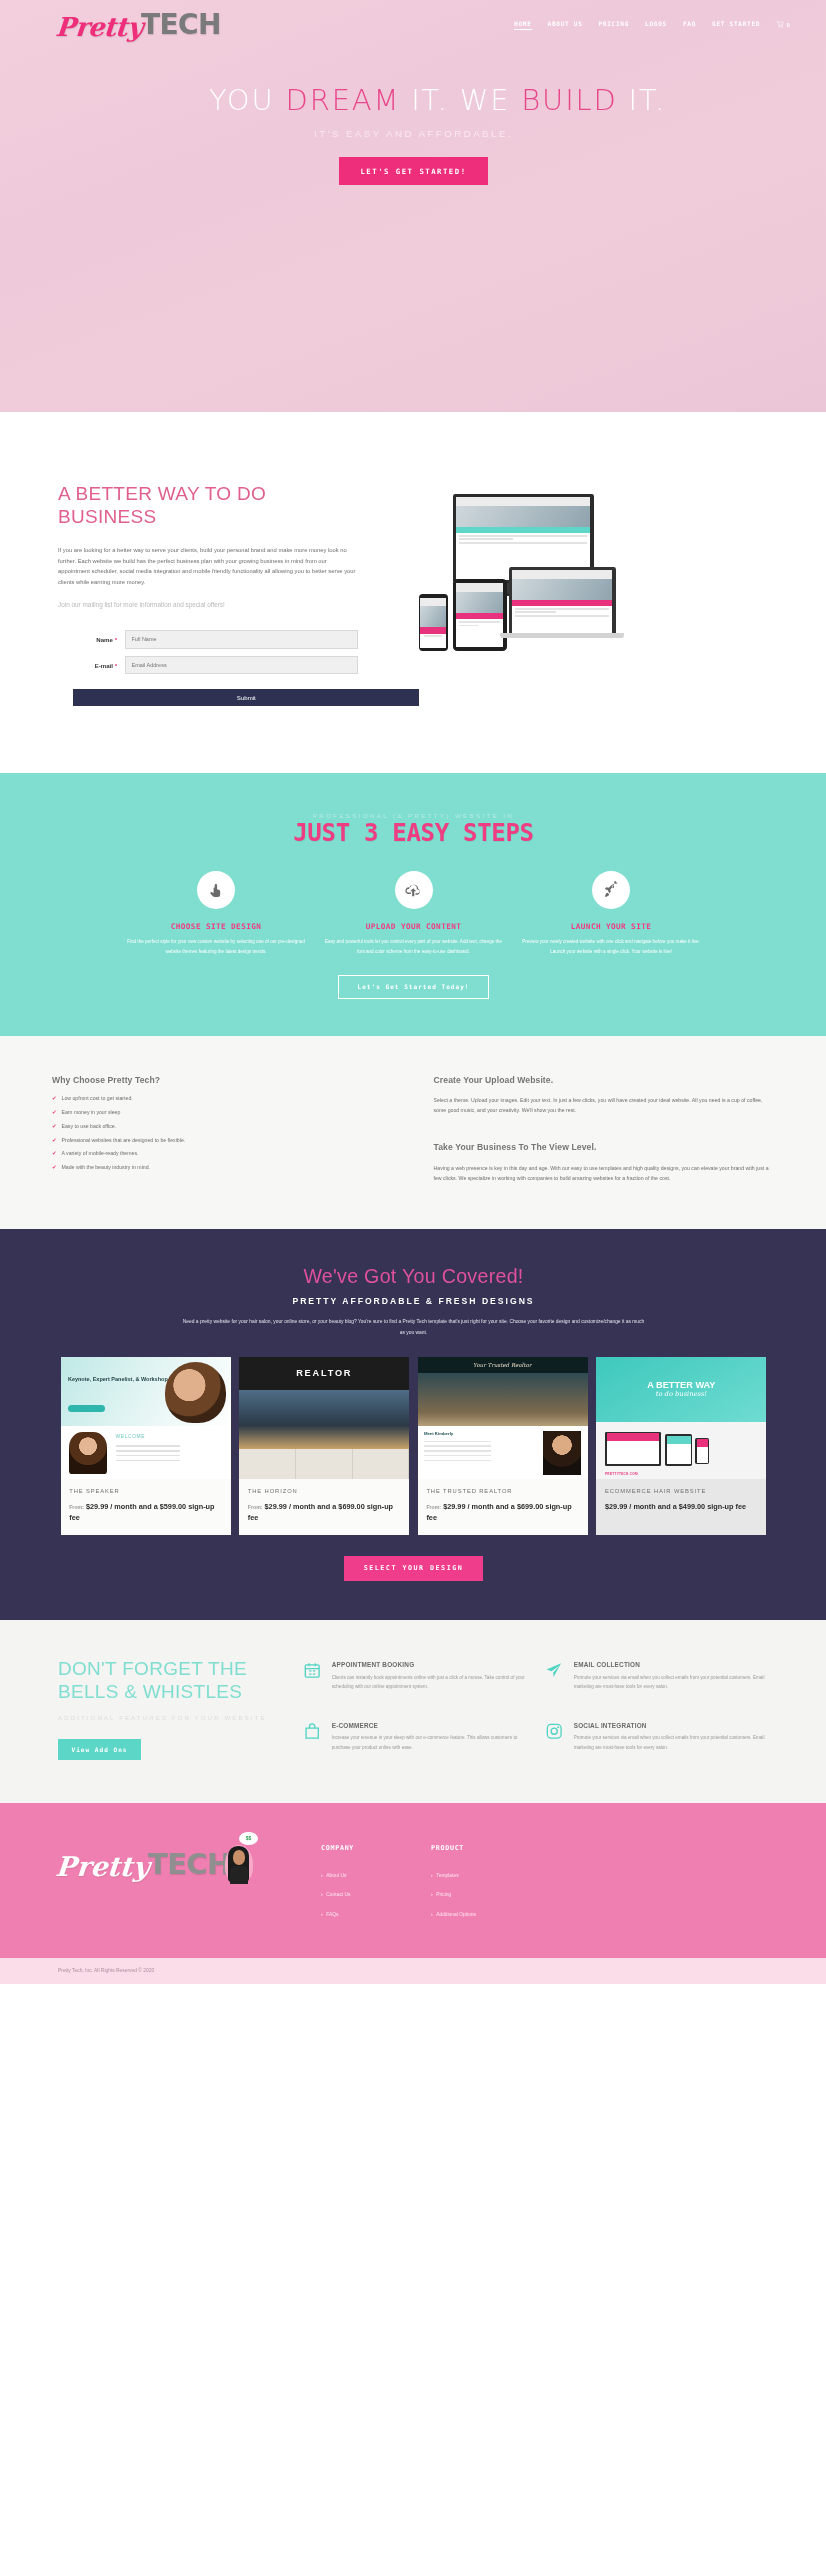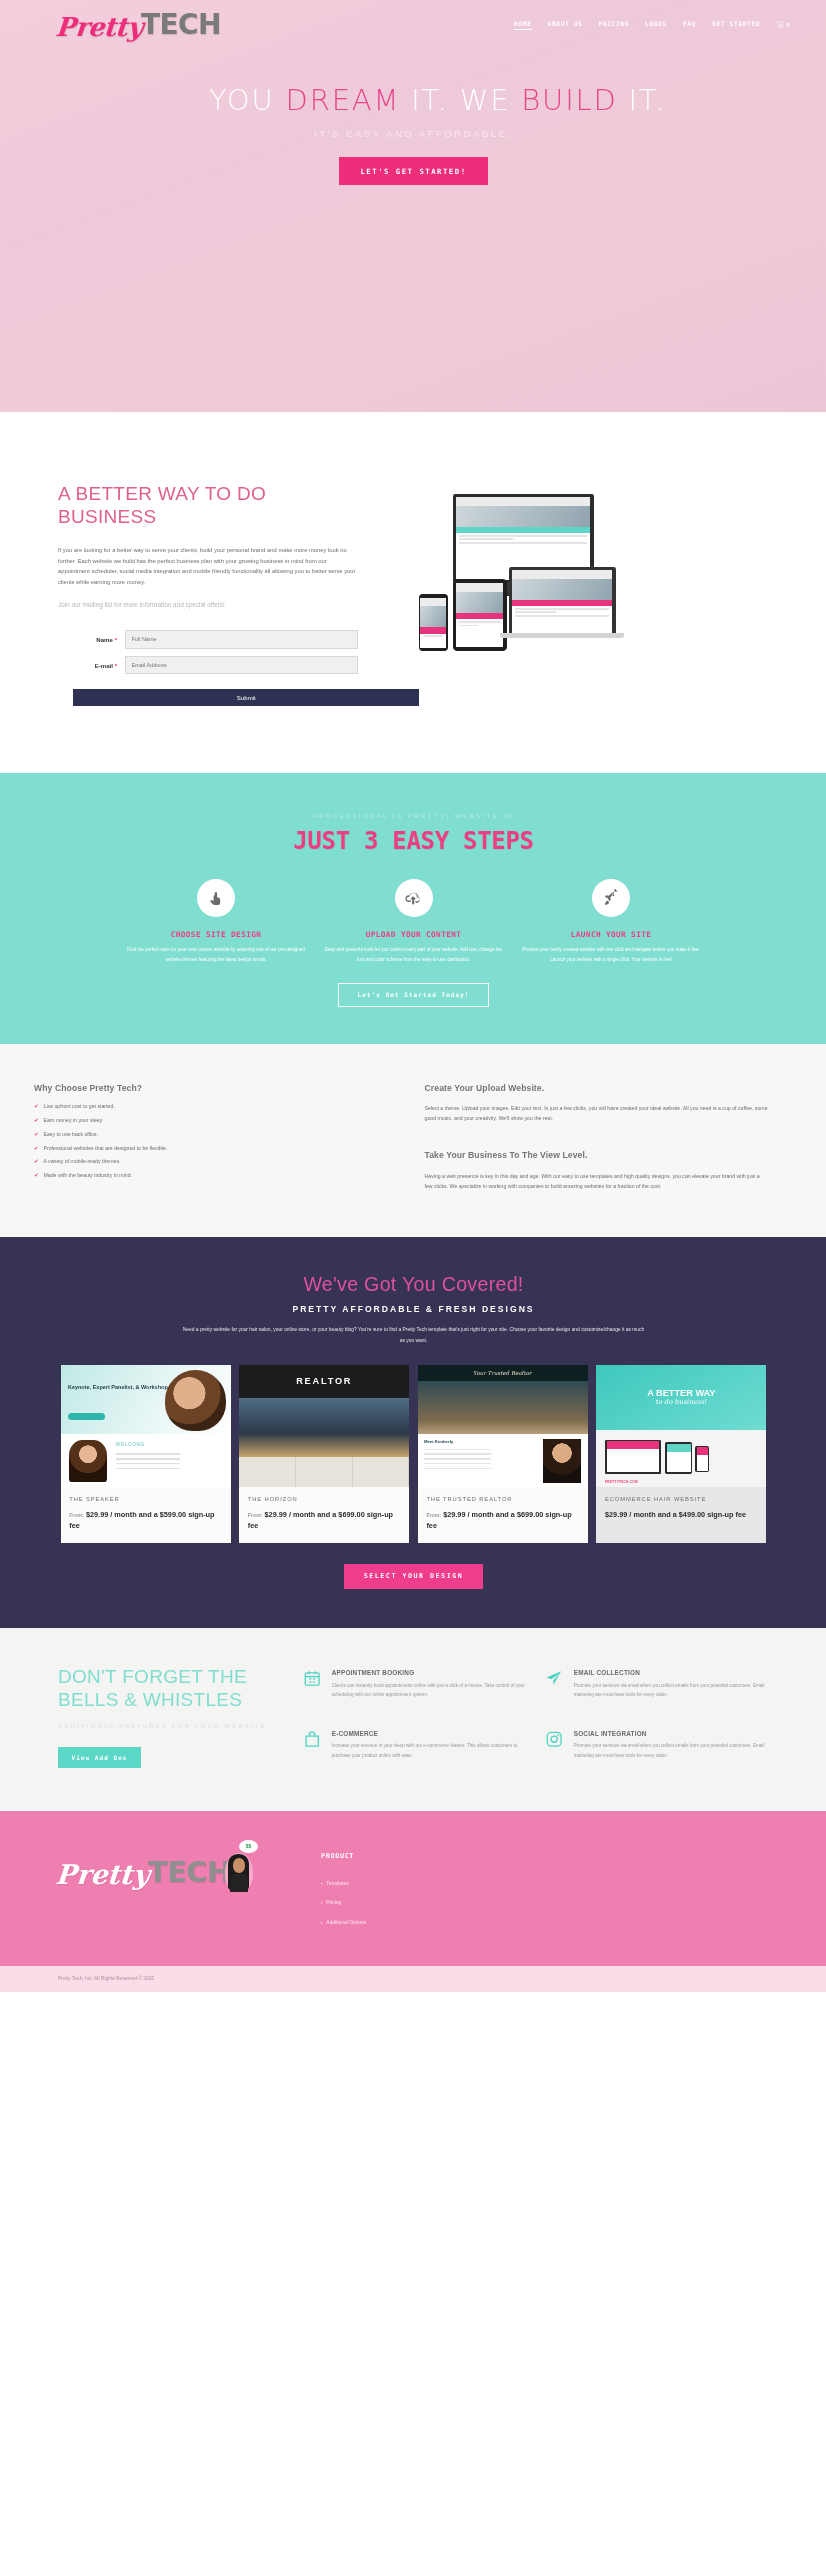--- a/index.html
+++ b/index.html
@@ -206,21 +206,20 @@
     position:relative;
   }
   .steps-kicker{
     font-size:6.1px;
     letter-spacing:2.4px;
     color:#b4ece2;
     text-transform:uppercase;
     font-weight:300;
   }
   .steps-title{
-    margin-top:8px;
     font-size:24px;
     font-weight:bold;
     color:#ef3d82;
     letter-spacing:-0.3px;
     font-family:"DejaVu Sans Mono", monospace;
     text-shadow:0.6px 1.2px 0 rgba(0,0,0,.06);
   }
   .steps-row{
     display:flex;
     justify-content:center;
@@ -259,21 +258,21 @@
     font-weight:bold;
     letter-spacing:1px;
     padding:7.3px 18.4px;
     cursor:pointer;
     font-family:"DejaVu Sans Mono", monospace;
   }
 
   
   .why{
     background:#f7f7f5;
-    padding:39px 58px 46px 34px;
+    padding:39px 58px 46px 52px;
     display:flex;
     gap:46px;
   }
   .why-col{ flex:1; }
   .why-h{
     font-size:8.6px;
     font-weight:bold;
     color:#757575;
     margin-bottom:10.4px;
     letter-spacing:0.1px;
@@ -828,20 +827,35 @@
       <span class="f-tech">TECH</span>
     <div class="f-avatar">
       <div class="halo"></div>
         <div class="hair"></div>
         <div class="face"></div>
         <div class="body"></div>
       <div class="bubble">$$</div>
     </div>
   </div>
 
+  <div class="footer-col">
+    <h6>COMPANY</h6>
+    <div class="footer-link">
+        <span class="arw">›</span>
+        <span>About Us</span>
+      </div>
+    <div class="footer-link">
+        <span class="arw">›</span>
+        <span>Contact Us</span>
+      </div>
+    <div class="footer-link">
+        <span class="arw">›</span>
+        <span>FAQs</span>
+      </div>
+  </div>
 
   <div class="footer-col">
     <h6>PRODUCT</h6>
     <div class="footer-link">
         <span class="arw">›</span>
         <span>Templates</span>
       </div>
     <div class="footer-link">
         <span class="arw">›</span>
         <span>Pricing</span>

